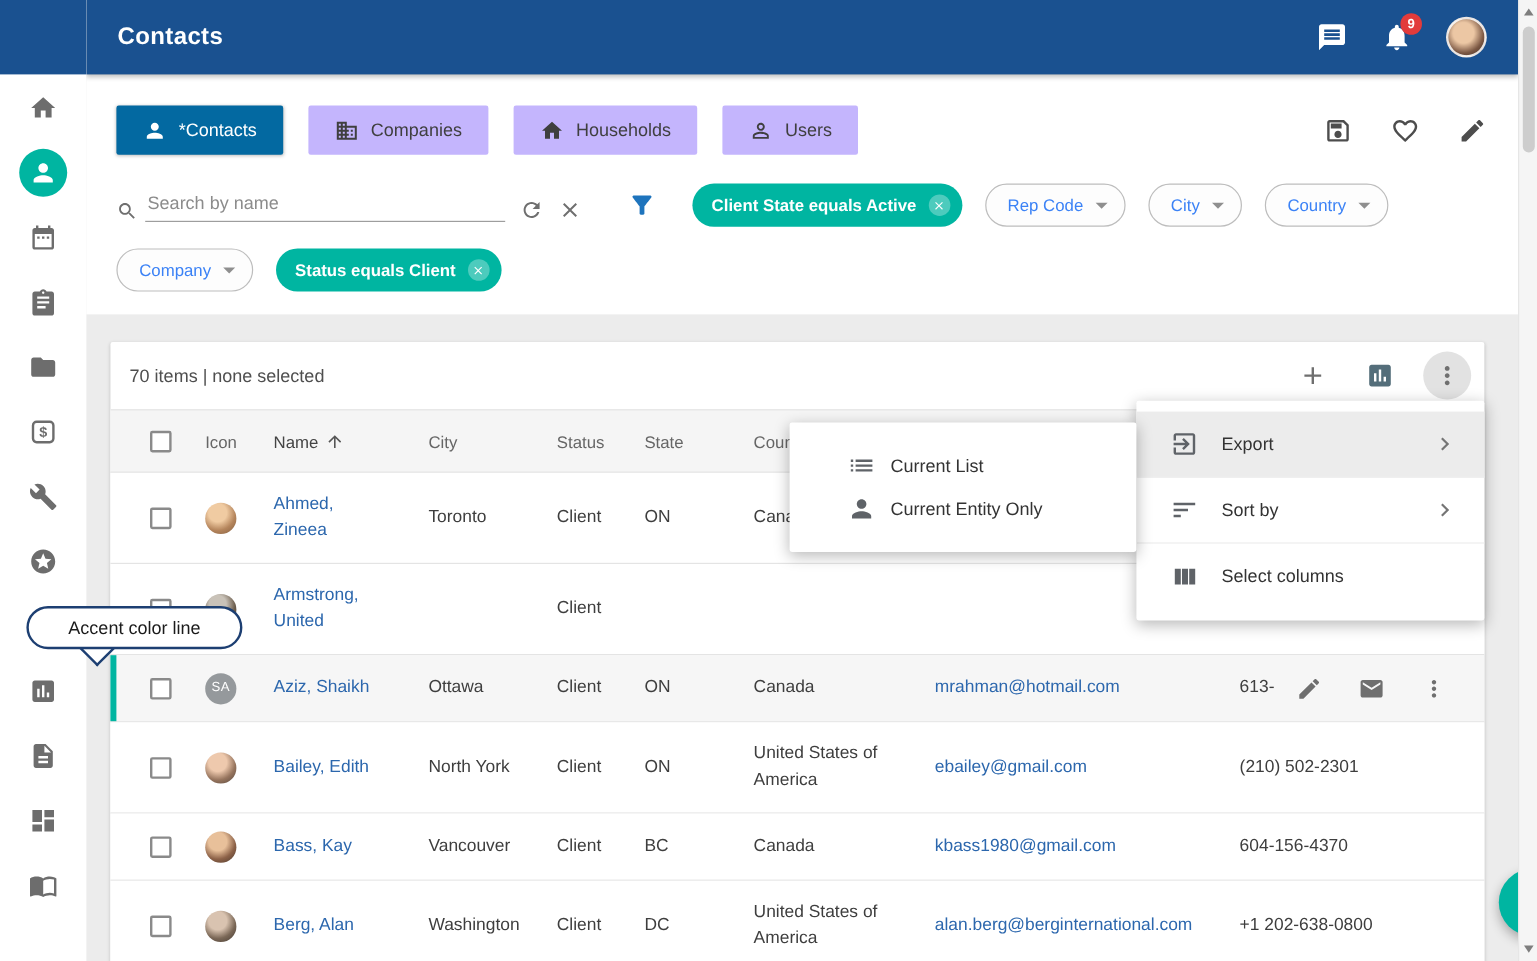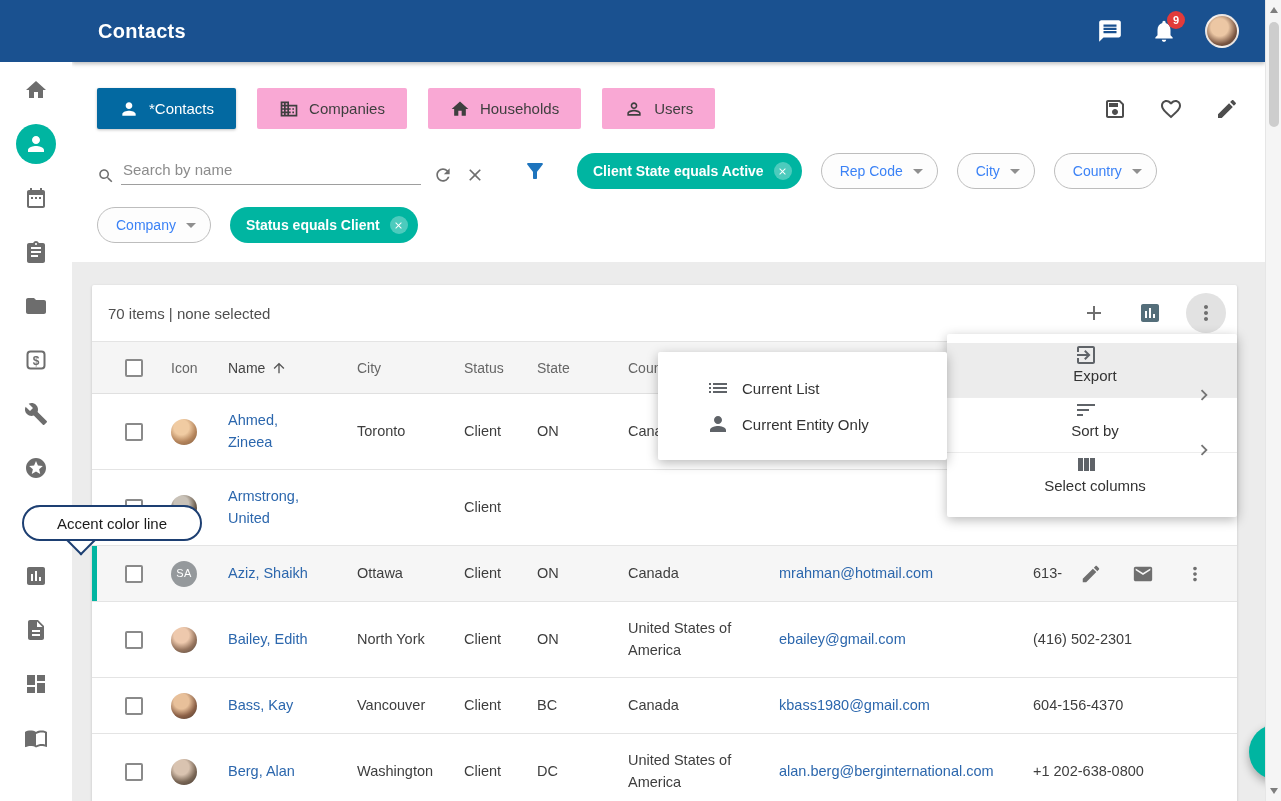--- a/index.html
+++ b/index.html
@@ -25,21 +25,21 @@
   .appbar-title { color:#fff; font-size:20px; font-weight:bold; letter-spacing:.3px; }
   .appbar-right { margin-left:auto; display:flex; align-items:center; gap:28px; }
   .appbar-btn { color:#fff; position:relative; cursor:pointer; }
   .appbar-btn .ic { width:26px; height:26px; }
   .badge { position:absolute; top:-7px; right:-8px; min-width:18px; height:18px; border-radius:9px; background:#e23b3b; color:#fff; font-size:11px; font-weight:bold; display:flex; align-items:center; justify-content:center; padding:0 4px; }
   .appbar-avatar { width:34px; height:34px; border-radius:50%; background:radial-gradient(circle at 42% 38%, #ecc7a4 0 34%, #7a5642 66%, #3c2d24 100%); border:2px solid rgba(255,255,255,.85); cursor:pointer; }
 
   
   .toolbar-panel { height:200px; background:#fff; padding:26px 26px 0 25px; }
   .tabs-row { display:flex; align-items:center; }
-  .etab { height:41px; display:flex; align-items:center; gap:10px; padding:0 22px; border-radius:2px; background:#f9a8d4; color:#3f3f3f; font-size:15px; cursor:pointer; margin-right:21px; }
+  .etab { height:41px; display:flex; align-items:center; gap:10px; padding:0 22px; border-radius:2px; background:#c4b5fd; color:#3f3f3f; font-size:15px; cursor:pointer; margin-right:21px; }
   .etab .ic { width:20px; height:20px; }
   .etab.active { background:#0369a1; color:#fff; box-shadow:0 1px 3px rgba(0,0,0,.25); }
   .tabs-right { margin-left:auto; display:flex; align-items:center; gap:32px; color:#4d4d4d; }
   .tool-icon-btn { cursor:pointer; color:#4d4d4d; }
   .tool-icon-btn .ic { width:24px; height:24px; }
 
   .filter-row { margin-top:24px; display:flex; align-items:center; }
   .search-wrap { display:flex; align-items:flex-end; }
   .search-icon { color:#6f6f6f; margin-right:6px; }
   .search-icon .ic { width:18px; height:18px; }
@@ -94,21 +94,21 @@
   .av-4 { background:radial-gradient(circle at 40% 32%, #eec9ad 0 32%, #97755e 62%, #4e4038 100%); }
   .av-5 { background:radial-gradient(circle at 40% 32%, #e8c09a 0 32%, #8d6248 62%, #44342a 100%); }
   .av-6 { background:radial-gradient(circle at 40% 32%, #d9c3b0 0 32%, #7b6857 62%, #3f352d 100%); }
   .c-phone-wrap { display:flex; align-items:center; }
   .row-actions { display:flex; align-items:center; gap:30px; margin-left:18px; color:#6f6f6f; }
   .row-actions .ic { width:22px; height:22px; cursor:pointer; }
 
   
   .menu { position:absolute; background:#fff; box-shadow:0 3px 12px rgba(0,0,0,.28); z-index:40; border-radius:2px; }
   .main-menu { left:947px; top:334px; width:290px; padding:9px 0; }
-  .main-menu .mi { height:55px; display:flex; align-items:center; padding:0 22px 0 28px; font-size:15px; color:#333; cursor:pointer; border-bottom:1px solid #ededed;flex-direction:column; }
+  .main-menu .mi { height:55px; display:flex; align-items:center; padding:0 22px 0 28px; font-size:15px; color:#333; cursor:pointer; border-bottom:1px solid #ededed; }
   .main-menu .mi:last-child { border-bottom:none; }
   .main-menu .mi.hl { background:#ececec; }
   .mi-icon { color:#5f6368; margin-right:19px; display:flex; }
   .mi-icon .ic { width:24px; height:24px; }
   .mi-chevron { margin-left:auto; color:#757575; display:flex; }
   .mi-chevron .ic { width:22px; height:22px; }
   .sub-menu { left:658px; top:352px; width:289px; padding:18px 12px; z-index:41; }
   .sub-menu .mi { height:36px; display:flex; align-items:center; padding:0 20px 0 36px; font-size:15px; color:#333; cursor:pointer; }
   .sub-menu .mi-icon { margin-right:12px; }
 
@@ -483,21 +483,21 @@
           </div>
         <div class="cell">
             <span class="avatar av-4"></span>
           </div>
         <div class="cell c-name"><a>Bailey, Edith</a></div>
         <div class="cell">North York</div>
         <div class="cell">Client</div>
         <div class="cell">ON</div>
         <div class="cell">United States of America</div>
         <div class="cell c-email"><a>ebailey@gmail.com</a></div>
-        <div class="cell">(416) 502-2301</div>
+        <div class="cell">(210) 502-2301</div>
       </div>
 
       <div class="trow h56 grid-cols">
         <div class="cell">
             <span class="checkbox"></span>
           </div>
         <div class="cell">
             <span class="avatar av-5"></span>
           </div>
         <div class="cell c-name"><a>Bass, Kay</a></div>

